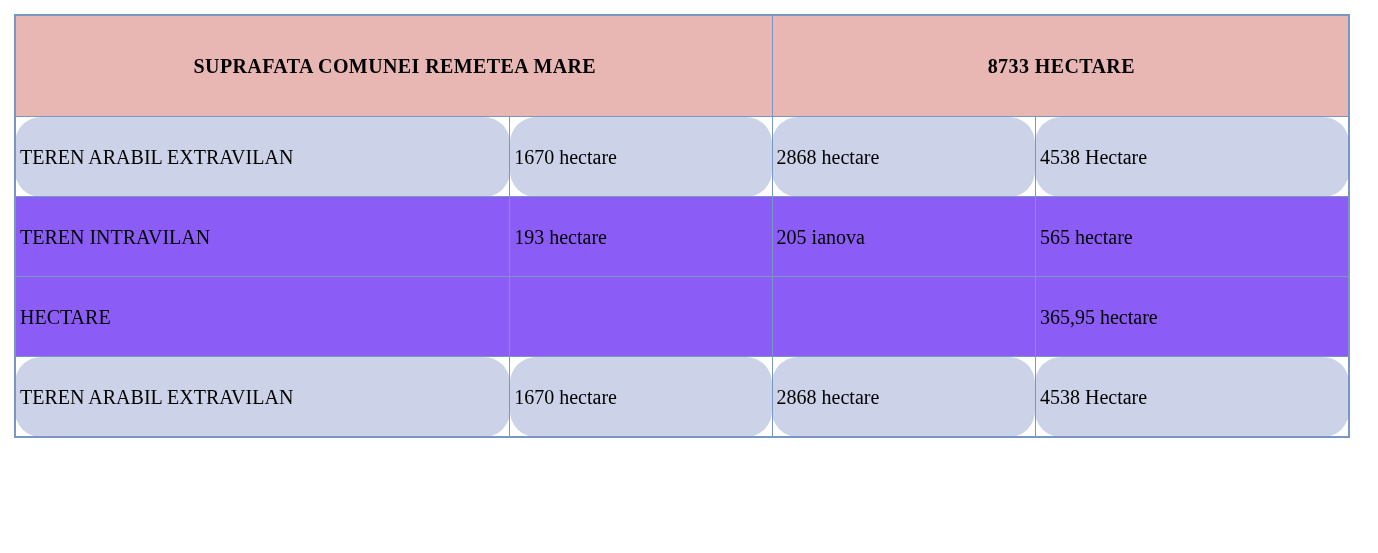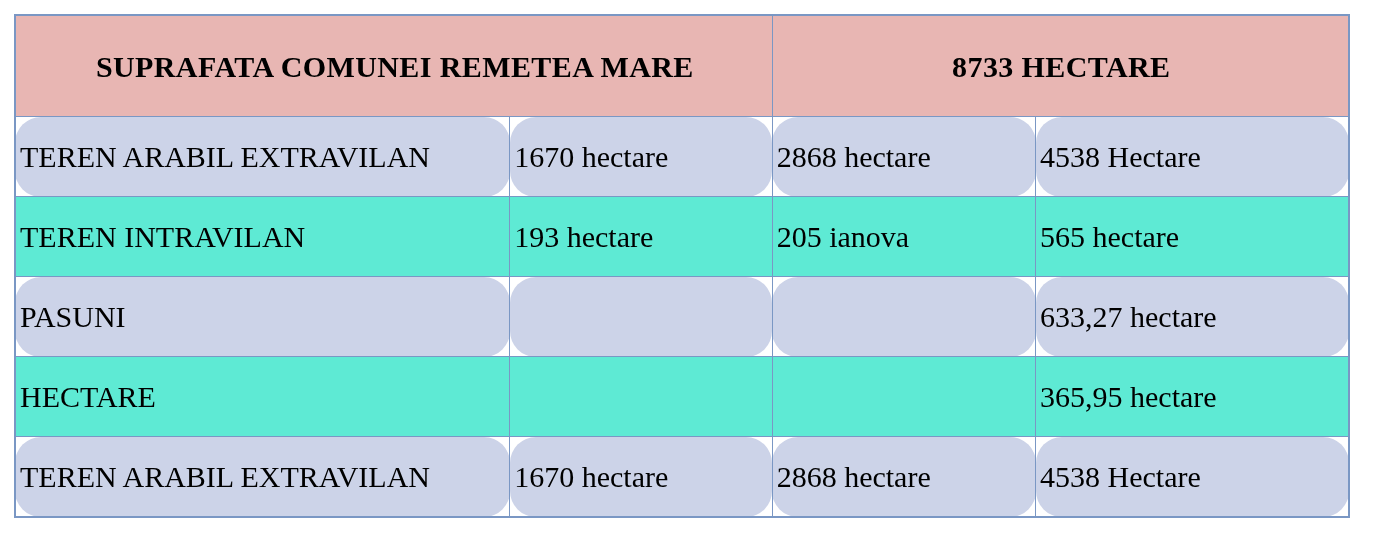--- a/index.html
+++ b/index.html
@@ -33,42 +33,42 @@
   }
   table.area-table col.c1 { width: 494px; }
   table.area-table col.c2 { width: 262px; }
   table.area-table col.c3 { width: 263px; }
   table.area-table col.c4 { width: 313px; }
 
   table.area-table td {
     border: 1px solid #7a97c4;
     padding: 0 2px 0 4px;
     vertical-align: middle;
-    font-size: 30px;
+    font-size: 20px;
     line-height: 1.1;
     color: #000000;
     white-space: nowrap;
     overflow: hidden;
   }
   .header-row td {
     background: #e8b6b3;
     font-weight: bold;
     font-size: 29px;
     letter-spacing: 0.4px;
     text-align: center;
     height: 100px;
     padding: 0 6px;
   }
   .row-shade td {
     background: #ccd3e8;
     height: 79px;
     border-radius: 26px;
   }
   .row-light td {
-    background: #5eead4;
+    background: #8b5cf6;
     height: 79px;
   }
   .cell-empty {
     font-size: 30px;
   }
 </style>
 </head>
 <body>
 
 <div class="page">
@@ -93,26 +93,20 @@
           <td>4538 Hectare</td>
         </tr>
 
         <tr class="row-light">
           <td>TEREN INTRAVILAN</td>
           <td>193 hectare</td>
           <td>205 ianova</td>
           <td>565 hectare</td>
         </tr>
 
-        <tr class="row-shade">
-          <td>PASUNI</td>
-          <td class="cell-empty"></td>
-          <td class="cell-empty"></td>
-          <td>633,27 hectare</td>
-        </tr>
 
         <tr class="row-light">
           <td>HECTARE</td>
           <td class="cell-empty"></td>
           <td class="cell-empty"></td>
           <td>365,95 hectare</td>
         </tr>
 
         <tr class="row-shade">
           <td>TEREN ARABIL EXTRAVILAN</td>

